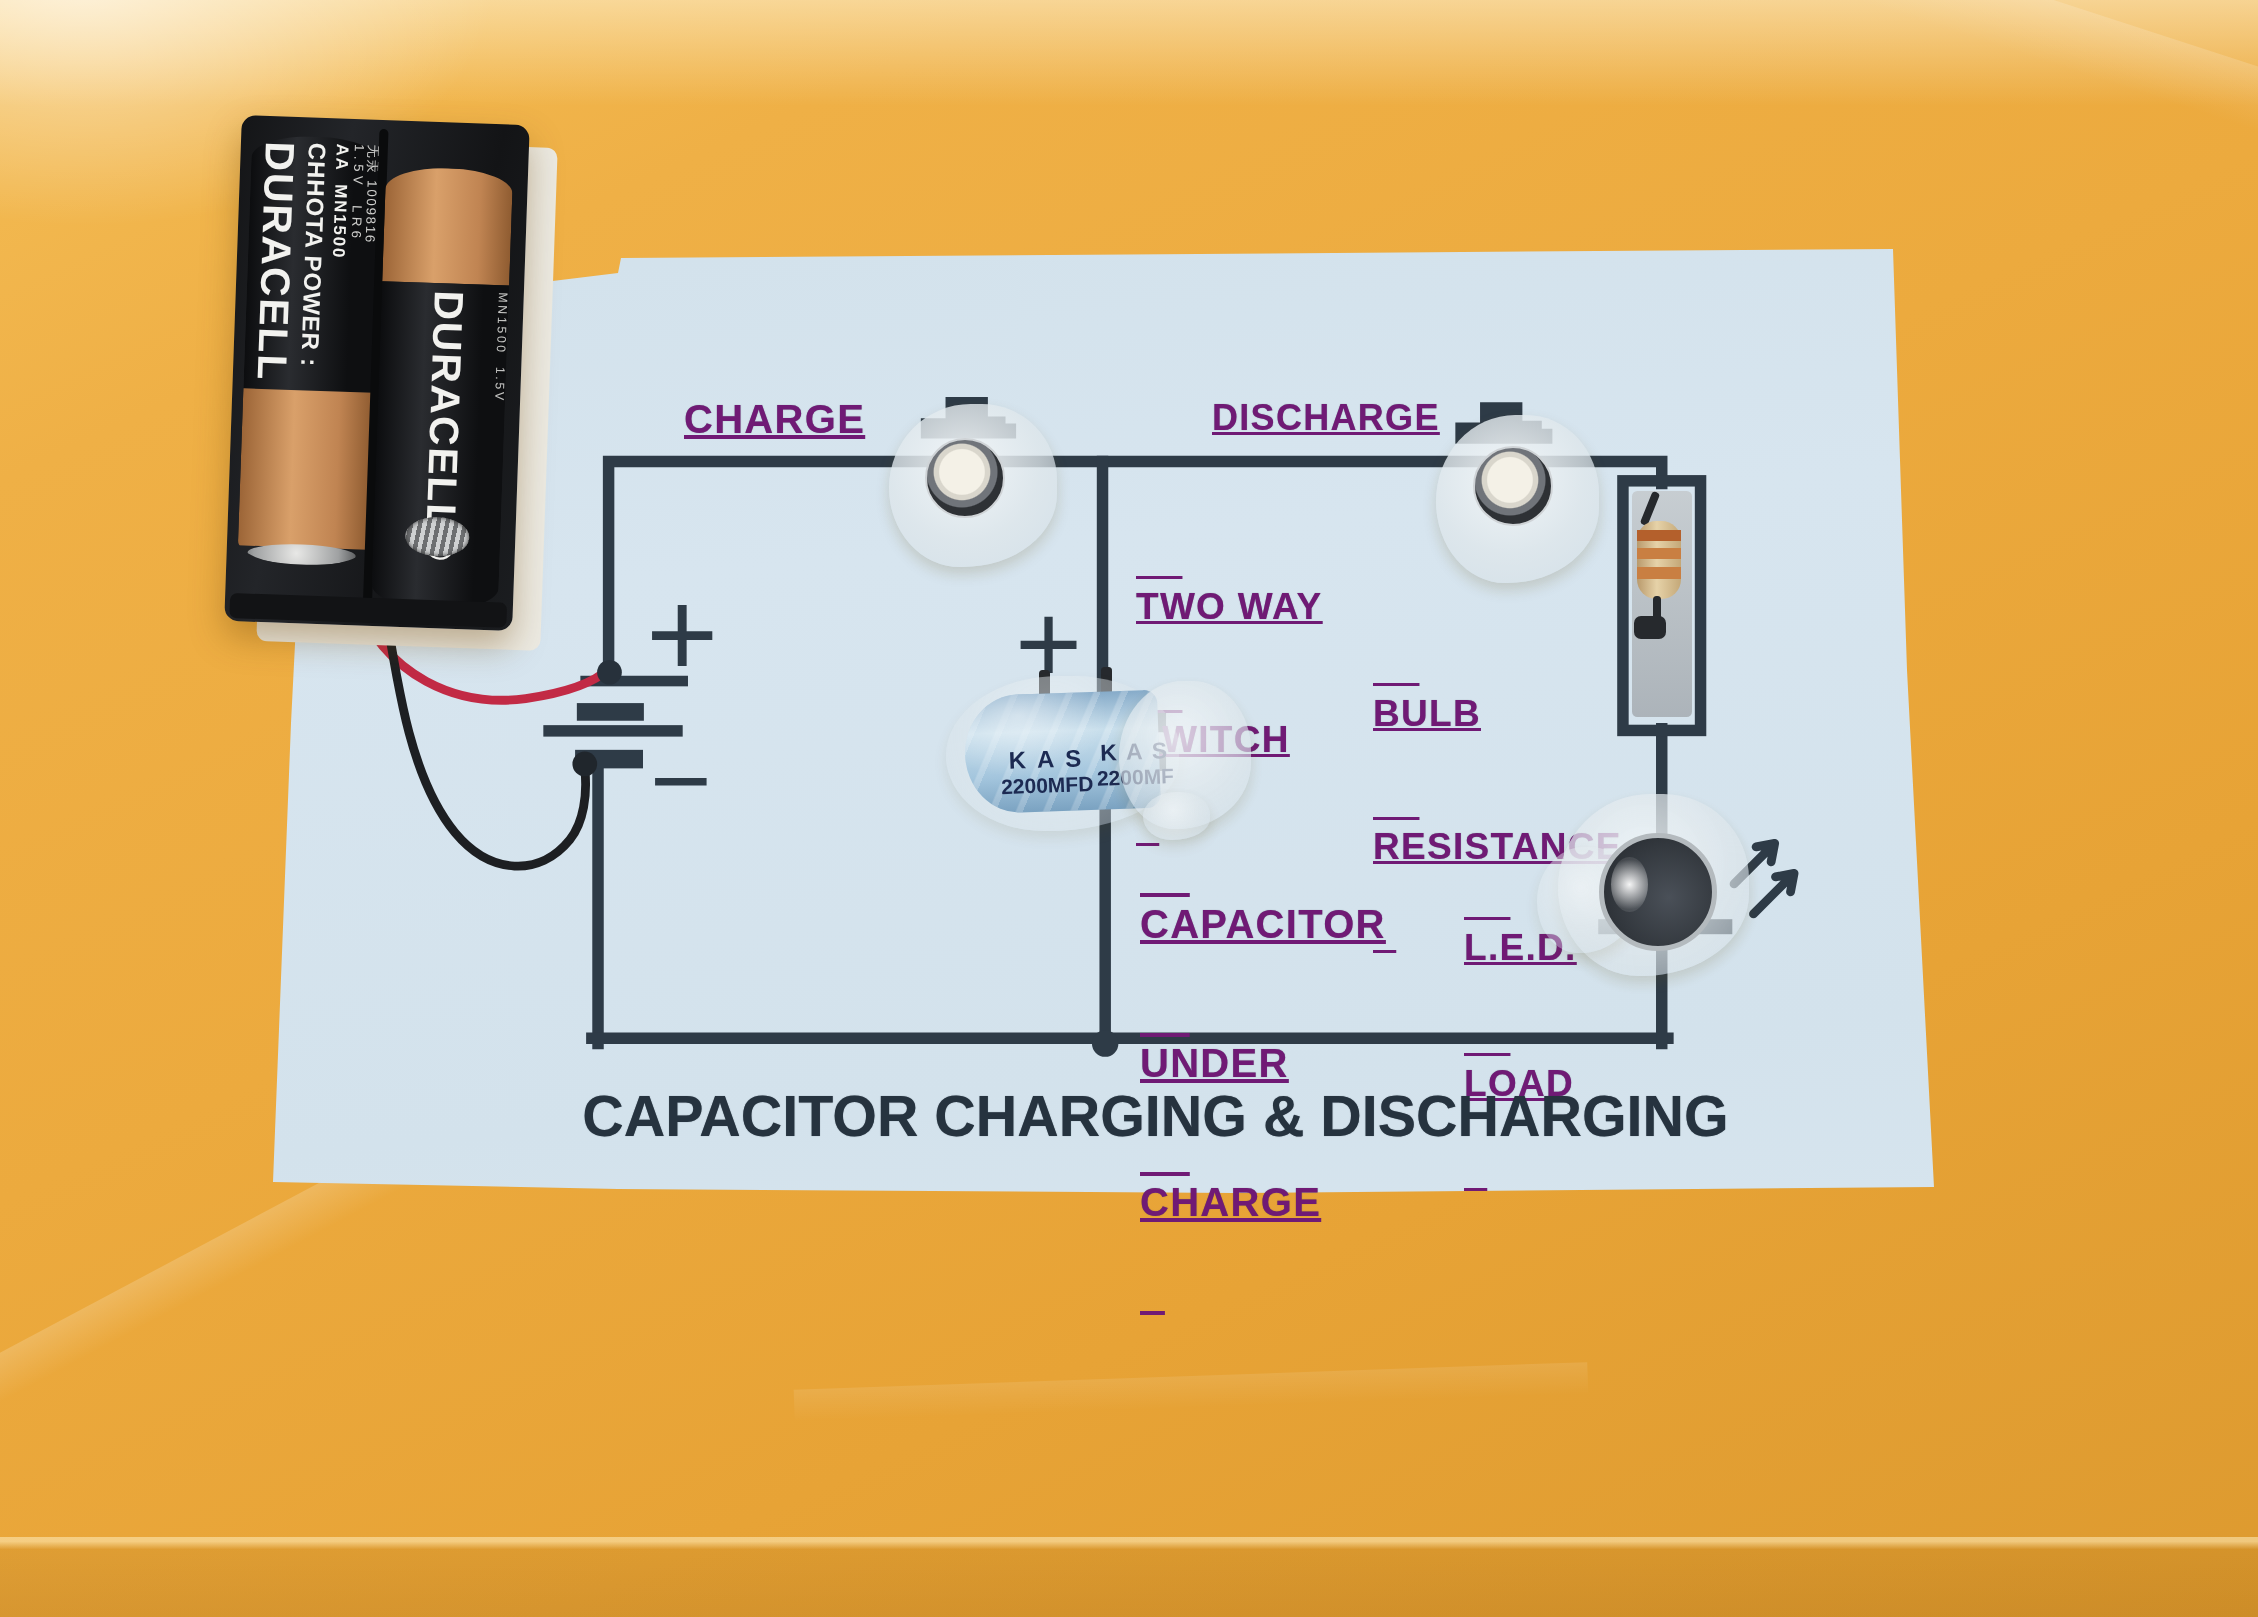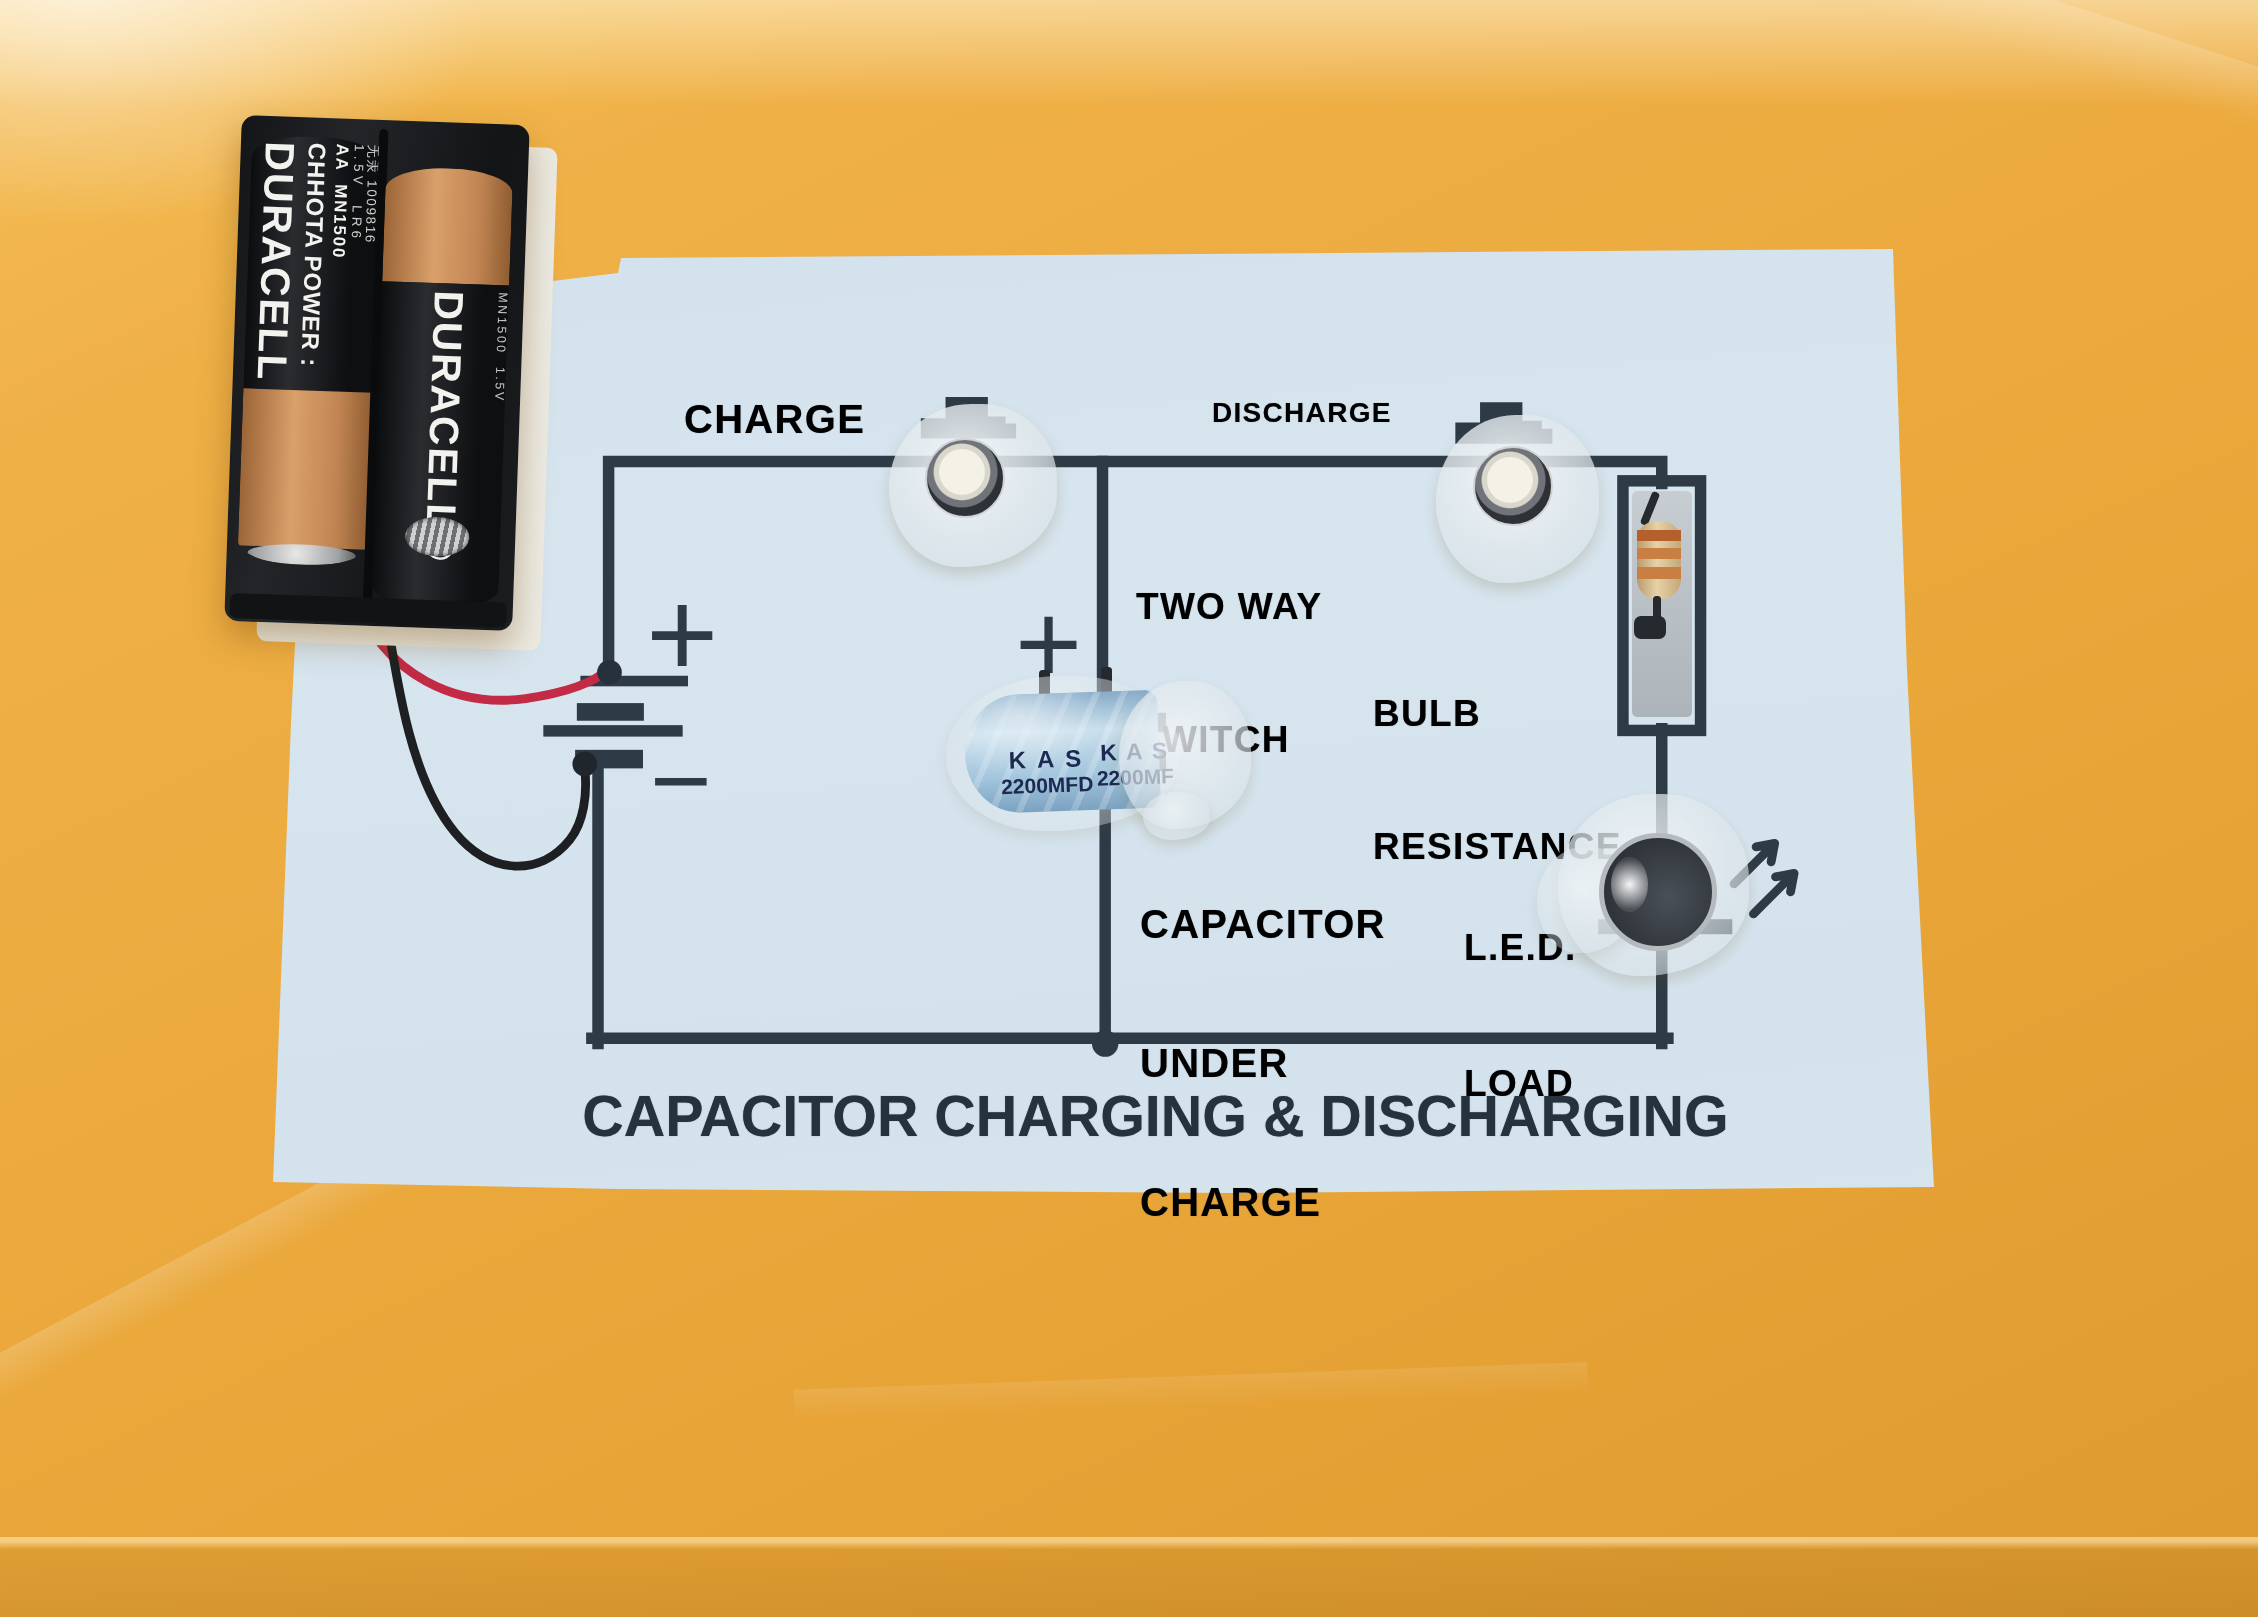--- a/index.html
+++ b/index.html
@@ -20,22 +20,22 @@
     transform:rotate(-28deg);background:linear-gradient(rgba(255,255,255,.18),rgba(255,255,255,0));}
   .env-crease3{position:absolute;left:794px;top:1376px;width:794px;height:32px;
     transform:rotate(-2deg);background:linear-gradient(rgba(255,255,255,.10),rgba(255,255,255,0));}
   
   .paper{position:absolute;inset:0;
     background:linear-gradient(175deg,#cfdfe9 0%,#d7e5ef 35%,#d3e2ec 65%,#dde9f2 100%);
     clip-path:polygon(311px 328px,528px 284px,618px 273px,621px 258px,1893px 249px,
                       1907px 670px,1934px 1187px,1235px 1193px,618px 1189px,273px 1182px,291px 723px);
     filter:drop-shadow(7px 10.6px 14px rgba(120,75,10,.45));}
   
-  .lbl{position:absolute;font-weight:700;color:#000000;letter-spacing:1.3px;
-       text-shadow:0 0 0.9px rgba(46,59,71,.55);white-space:pre;}
+  .lbl{position:absolute;font-weight:700;color:#701a75;letter-spacing:1.3px;
+       text-shadow:0 0 0.9px rgba(46,59,71,.55);white-space:pre;text-decoration:underline;}
   .sign{position:absolute;font-weight:400;color:#2e3b47;}
   .title{position:absolute;left:494px;top:1082px;width:1323px;text-align:center;
          font-weight:700;font-size:58px;letter-spacing:0;color:#26333f;
          transform:scaleX(.99);text-shadow:0 0 0.9px rgba(38,51,63,.6);}
   
   svg.inklayer{position:absolute;left:0;top:0;}
   
   .pack-backing{position:absolute;left:265px;top:143px;width:284px;height:503px;
       background:#eceae2;border-radius:10.6px;transform:rotate(2deg);}
   .pack{position:absolute;left:233px;top:120px;width:288px;height:506px;
@@ -122,21 +122,21 @@
     </g>
     <g fill="none" stroke-linecap="round">
       <path stroke="#c22a45" stroke-width="10" d="M402 676 C436 768 520 802 596 792 C650 784 676 772 690 758"></path>
       <path stroke="#1d1f22" stroke-width="10" d="M434 672 C452 790 468 886 516 944 C556 992 612 994 646 952 C662 932 666 900 663 872"></path>
     </g>
     <circle cx="691" cy="762" r="14" fill="#27313b"></circle>
     <circle cx="663" cy="866" r="14" fill="#20262c"></circle>
   </svg>
 
   <div class="lbl" style="left:684px;top:397px;font-size:40px;">CHARGE</div>
-  <div class="lbl" style="left:1212px;top:397px;font-size:28px;">DISCHARGE</div>
+  <div class="lbl" style="left:1212px;top:397px;font-size:36px;">DISCHARGE</div>
   <div class="lbl" style="left:1136px;top:496px;font-size:37px;line-height:1.2;">
     <div>TWO WAY</div>
     <div>SWITCH</div>
   </div>
   <div class="lbl" style="left:1373px;top:603px;font-size:37px;line-height:1.2;">
     <div>BULB</div>
     <div>RESISTANCE</div>
   </div>
   <div class="lbl" style="left:1140px;top:808px;font-size:40px;line-height:1.16;">
     <div>CAPACITOR</div>

